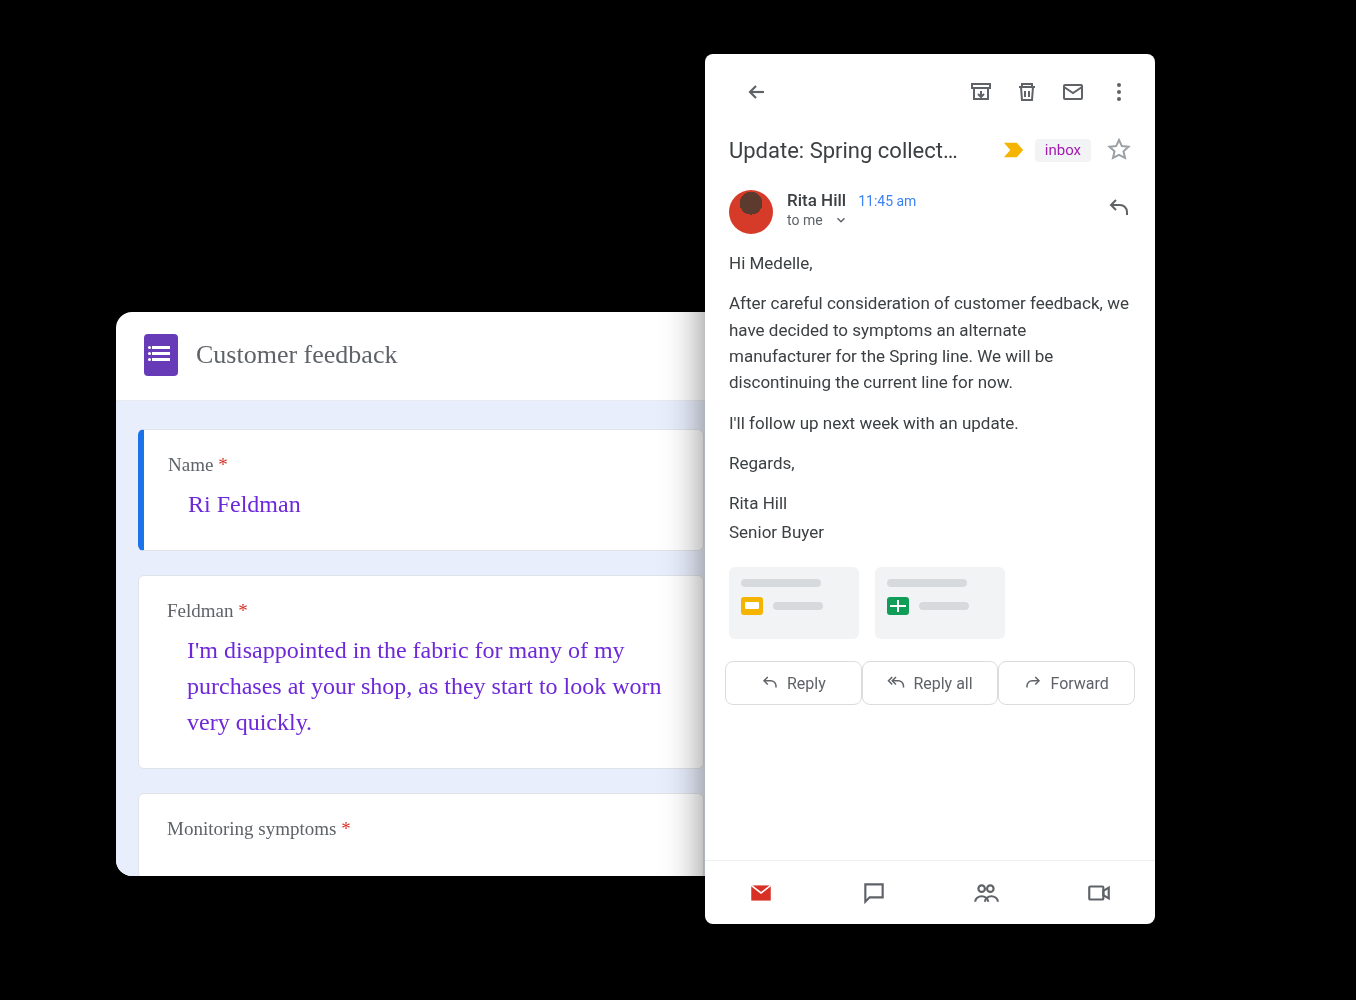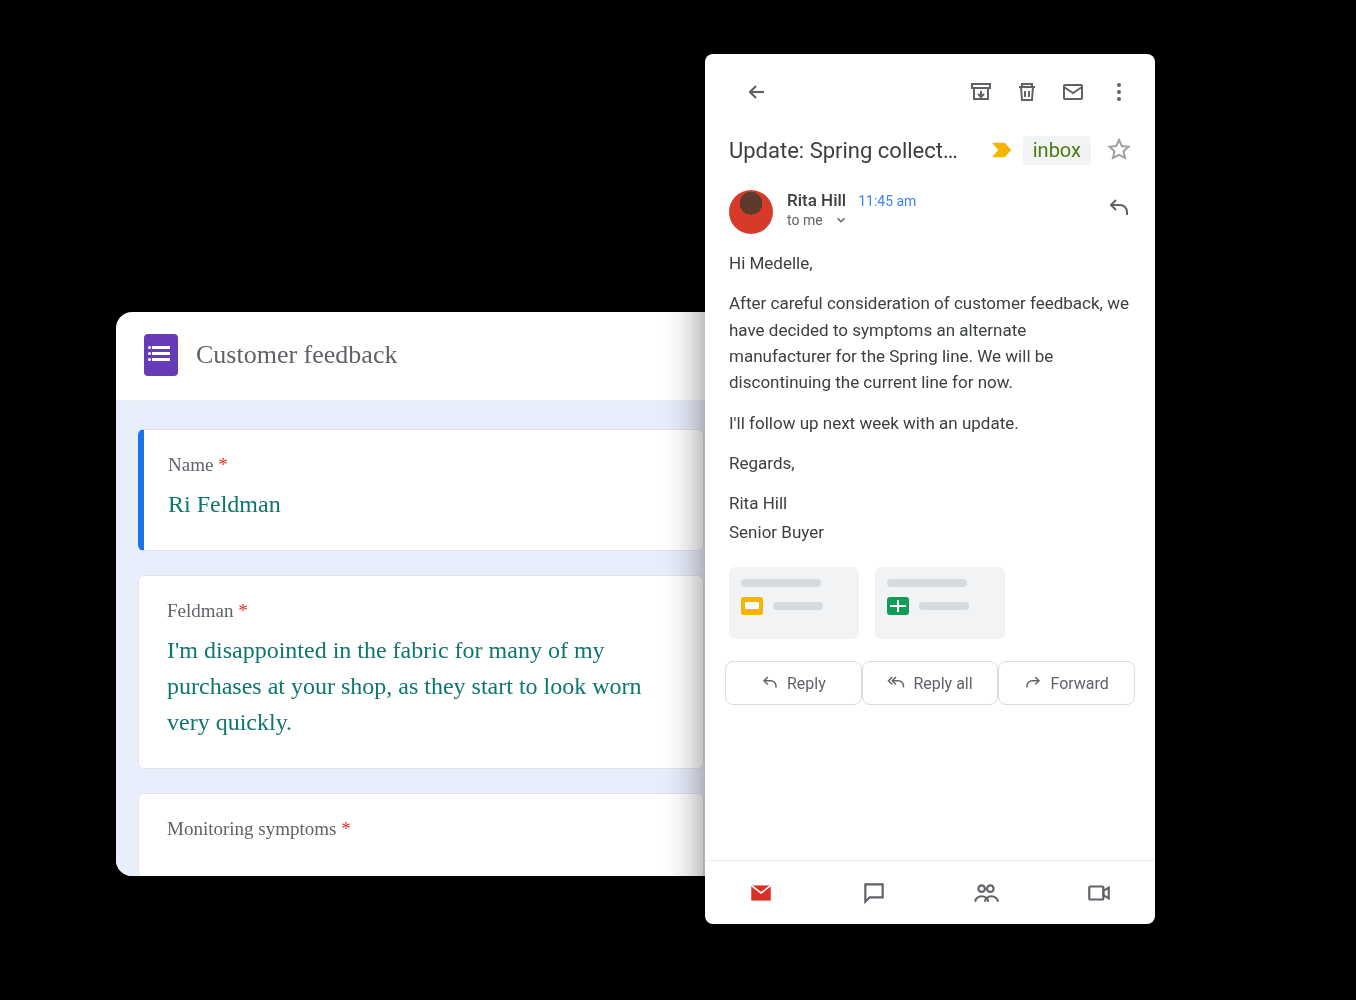--- a/index.html
+++ b/index.html
@@ -77,22 +77,23 @@
   padding-left: 24px;
 }
 .field-label {
   font-size: 19px;
   color: #5f6368;
   margin-bottom: 10px;
 }
 .field-label .req { color: #d93025; }
 .field-value {
   font-size: 24px;
-  color: #0f766e;
+  color: #6d28d9;
   line-height: 1.5;
+  margin-left: 20px;
 }
 
 
 .gmail-card {
   position: absolute;
   left: 705px;
   top: 54px;
   width: 450px;
   height: 870px;
   background: #fff;
@@ -130,22 +131,22 @@
   flex: 1;
   white-space: nowrap;
   overflow: hidden;
 }
 .important-marker {
   width: 22px; height: 18px;
   color: #f4b400;
 }
 .inbox-chip {
   background: #f1f3f4;
-  color: #4d7c0f;
-  font-size: 20px;
+  color: #a21caf;
+  font-size: 15px;
   padding: 2px 10px 3px;
   border-radius: 4px;
 }
 .star-btn { color: #9aa0a6; margin-left: auto; }
 
 .sender-row {
   display: flex;
   align-items: flex-start;
   gap: 14px;
   padding: 18px 18px 4px 24px;

